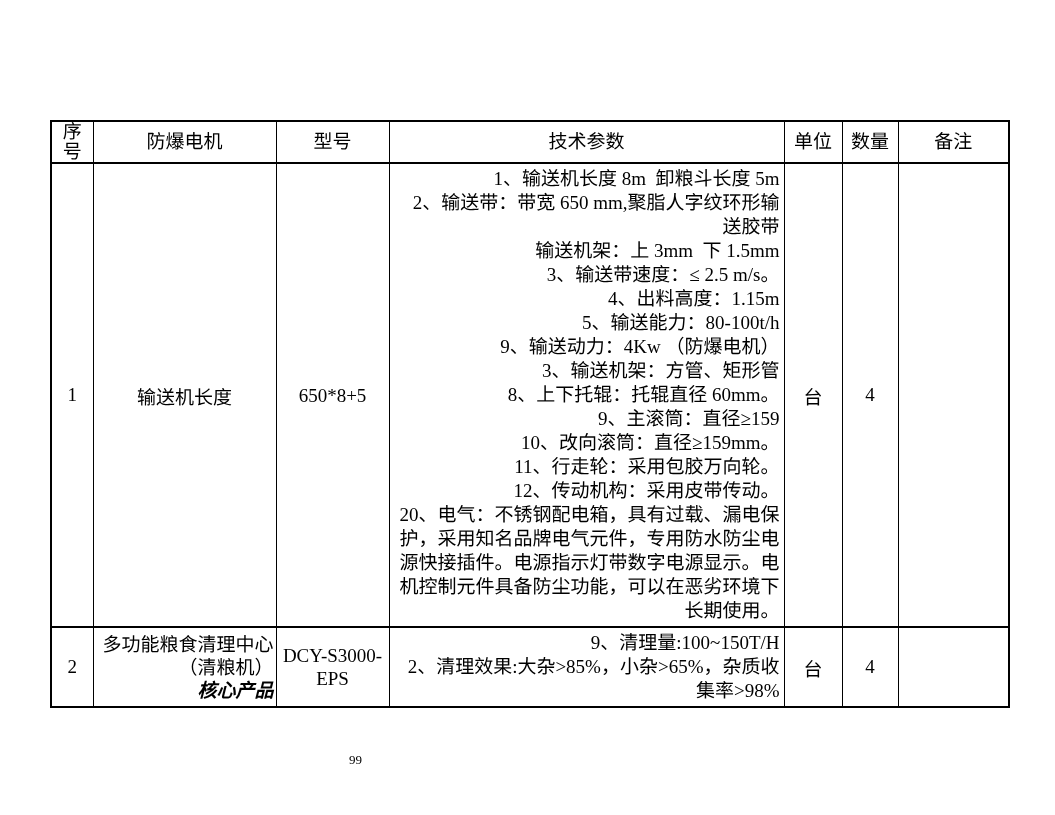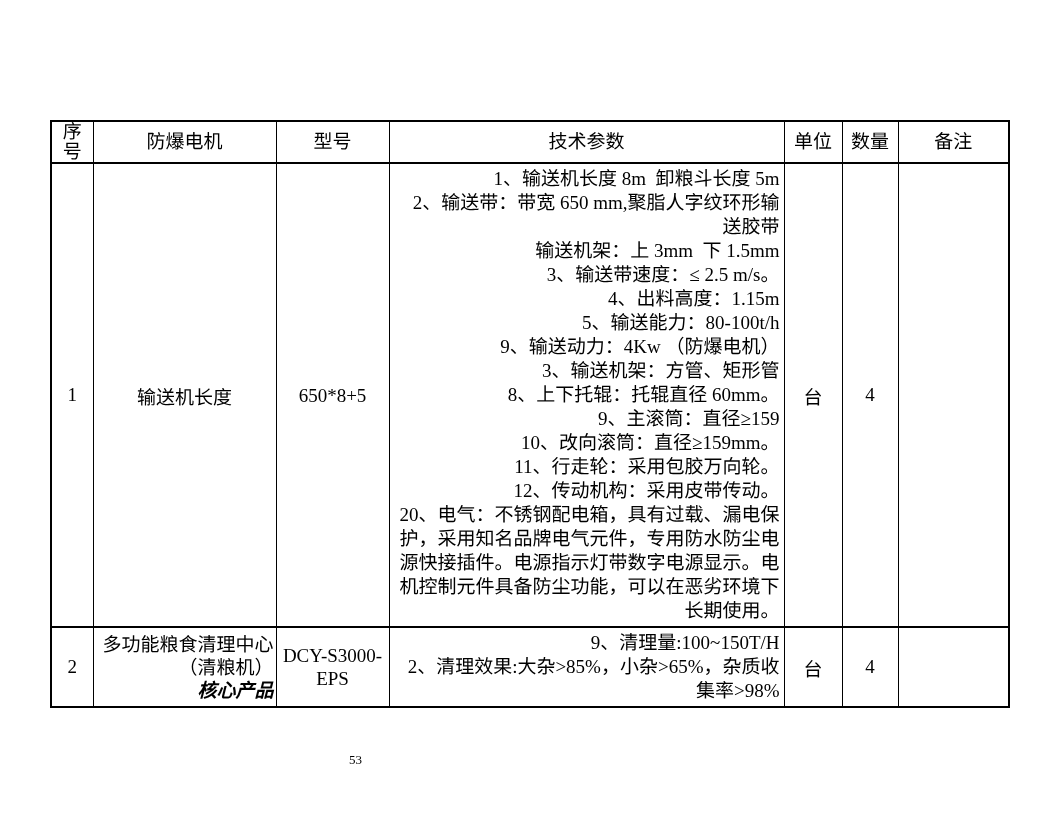--- a/index.html
+++ b/index.html
@@ -160,14 +160,14 @@
               <div class="spec-line">2、清理效果:大杂&gt;85%，小杂&gt;65%，杂质收集率&gt;98%</div>
             </div>
         </td>
         <td class="cell-center">台</td>
         <td class="cell-center">4</td>
         <td class="cell-center"></td>
       </tr>
     </tbody>
   </table>
 
-  <div class="page-number">53</div>
+  <div class="page-number">99</div>
 </div>
 
 </body></html>

